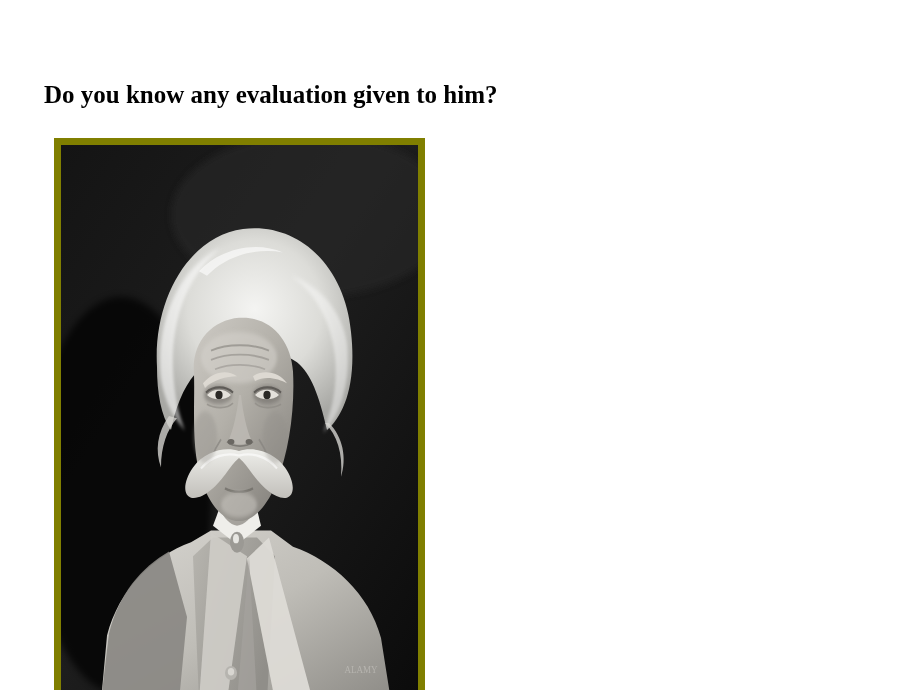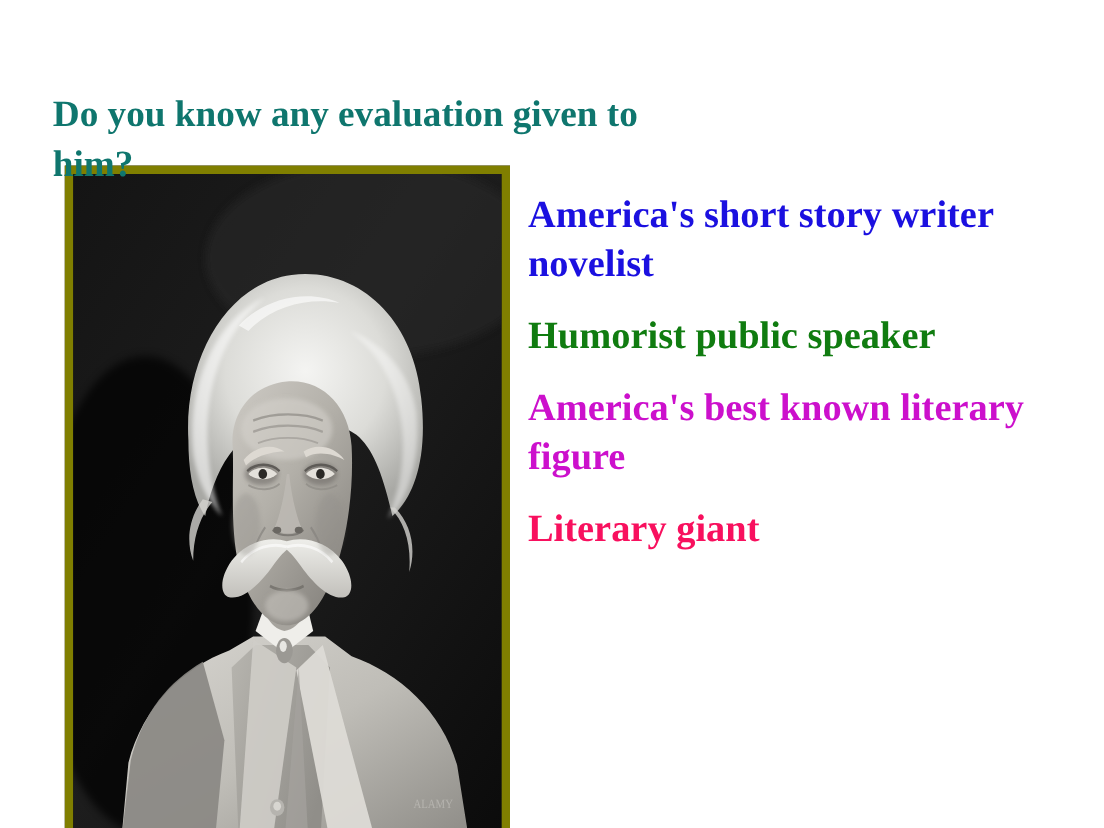--- a/index.html
+++ b/index.html
@@ -24,23 +24,23 @@
   }
 
   
   #slide-title {
     position: absolute;
     left: 44px;
     top: 74px;
     width: 520px;
     font-family: "Liberation Serif", "DejaVu Serif", serif;
     font-weight: bold;
-    font-size: 31px;
+    font-size: 25px;
     line-height: 42px;
-    color: #0f766e;
+    color: #000000;
     letter-spacing: 0px;
     z-index: 5;
   }
 
   
   #portrait-frame {
     position: absolute;
     left: 54px;
     top: 138px;
     width: 371px;
@@ -213,20 +213,14 @@
       <ellipse cx="144" cy="250" rx="12" ry="22" fill="#918e89" opacity="0.35" filter="url(#soft)"></ellipse>
       <ellipse cx="214" cy="250" rx="12" ry="22" fill="#918e89" opacity="0.35" filter="url(#soft)"></ellipse>
 
       <text x="300" y="452" font-family="Liberation Serif, serif" font-size="9" fill="#cfcdc8" opacity="0.5" text-anchor="middle">ALAMY</text>
 
       <rect x="0" y="0" width="357" height="476" fill="none"></rect>
       <path d="M0,0 L357,0 L357,476 L0,476 Z" fill="none"></path>
     </svg>
   </div>
 
-  <div id="bullets">
-    <div class="bullet-line c-blue" style="color: rgb(27, 16, 224);">America's short story writer novelist</div>
-    <div class="bullet-line c-green" style="color: rgb(16, 124, 16);">Humorist public speaker</div>
-    <div class="bullet-line c-magenta" style="color: rgb(204, 16, 204);">America's best known literary figure</div>
-    <div class="bullet-line c-pink" style="color: rgb(248, 16, 94);">Literary giant</div>
-  </div>
 
 </div>
 
 </body></html>

